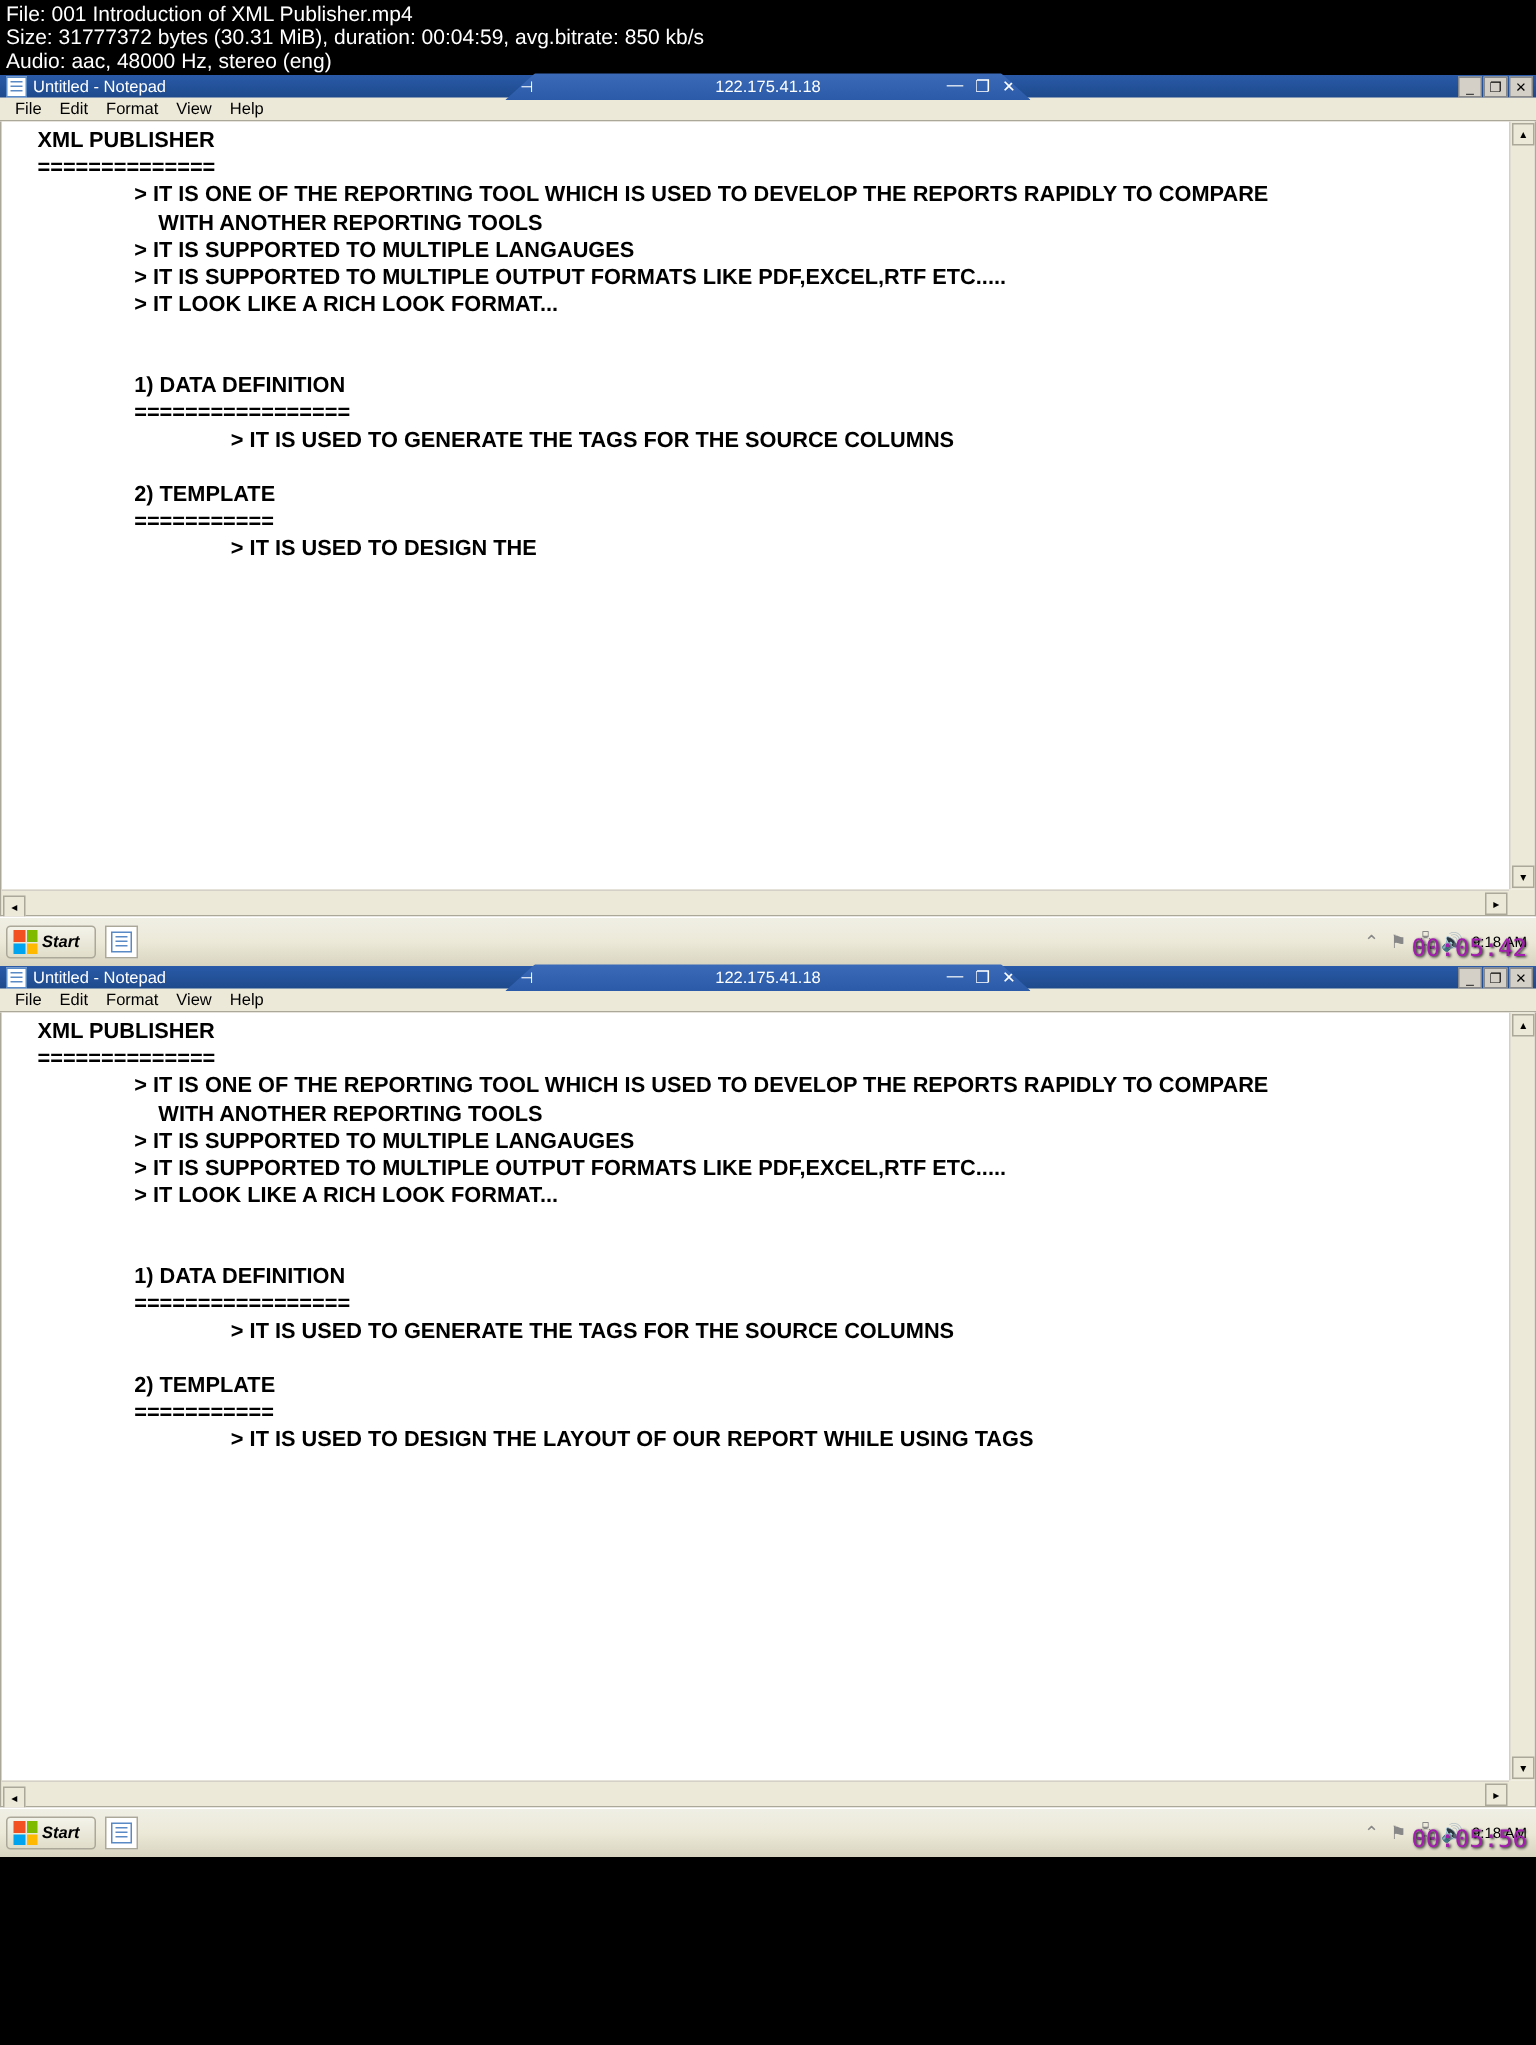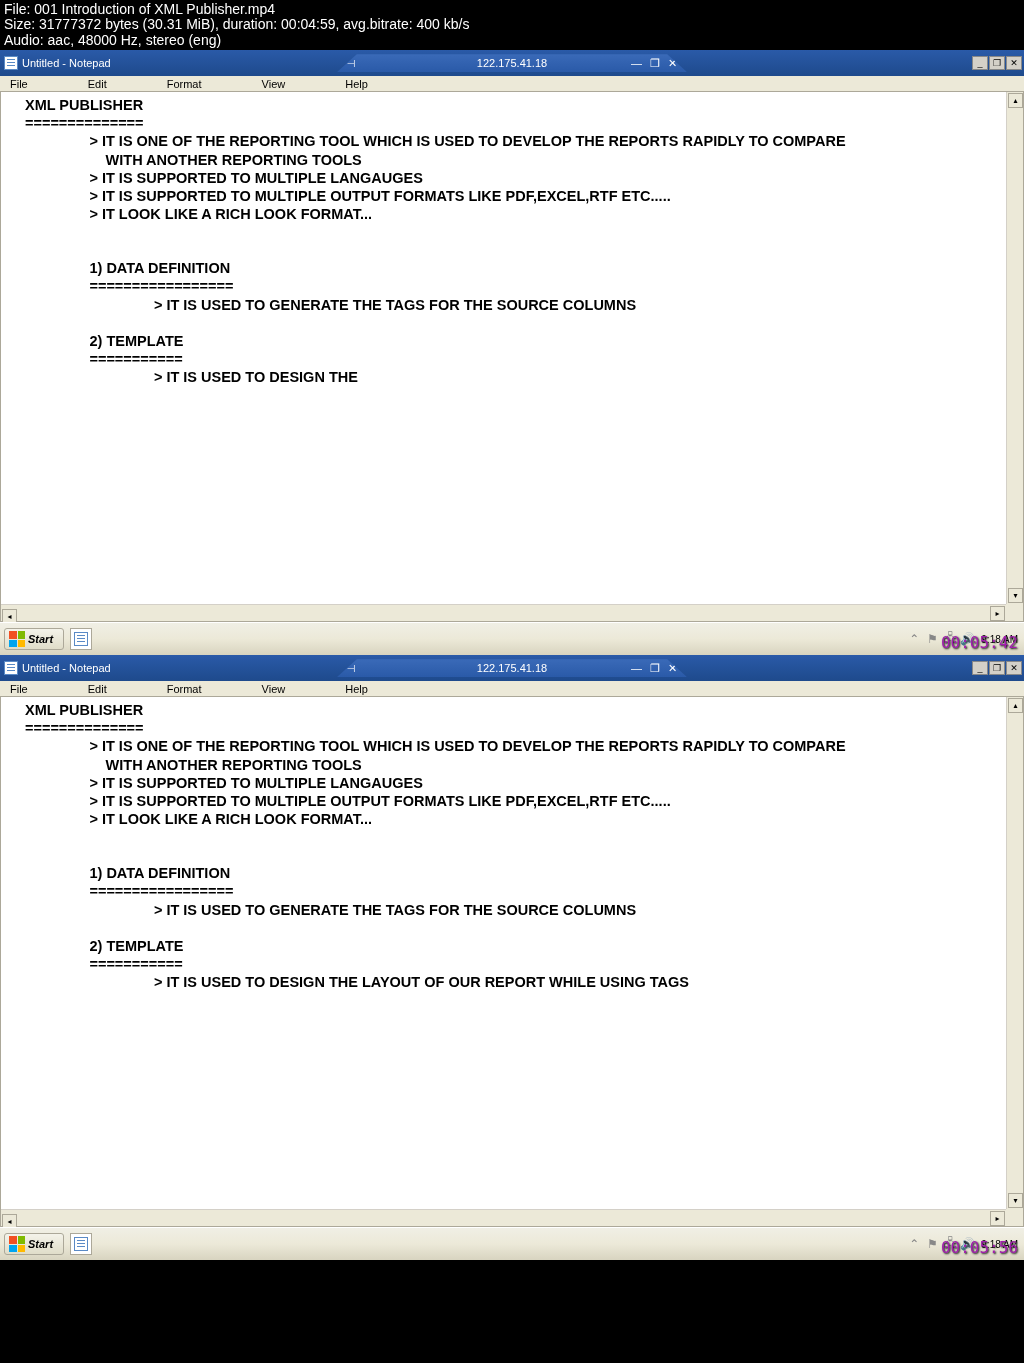--- a/index.html
+++ b/index.html
@@ -16,21 +16,21 @@
     font-family: "Segoe UI", sans-serif;
     font-size: 14px;
     padding: 2px 4px;
     line-height: 1.1;
   }
   .desktop-frame {
     position: relative;
     background: #ece9d8;
   }
   .window-titlebar {
-    height: 26px;
+    height: 15px;
     background: linear-gradient(to bottom, #2a5aa8, #1e4a8c);
     display: flex;
     align-items: center;
     position: relative;
     color: #fff;
     font-size: 11px;
     justify-content: flex-end;
   }
   .title-left {
     display: flex;
@@ -97,21 +97,20 @@
     cursor: pointer;
   }
   .menubar {
     background: #ece9d8;
     display: flex;
     font-size: 11px;
     padding: 1px 4px;
     border-bottom: 1px solid #aca899;
     height: 16px;
     align-items: center;
-    gap: 48px;
   }
   .menu-item {
     padding: 1px 6px;
     cursor: pointer;
   }
   .editor-area {
     background: #fff;
     position: relative;
     height: 530px;
     border: 1px solid #aca899;
@@ -232,21 +231,21 @@
     color: rgba(180,180,180,0.5);
     font-size: 12px;
     font-style: italic;
   }
 </style>
 </head>
 <body>
 
 <div class="video-header">
   <div>File: 001 Introduction of XML Publisher.mp4</div>
-  <div>Size: 31777372 bytes (30.31 MiB), duration: 00:04:59, avg.bitrate: 400 kb/s</div>
+  <div>Size: 31777372 bytes (30.31 MiB), duration: 00:04:59, avg.bitrate: 850 kb/s</div>
   <div>Audio: aac, 48000 Hz, stereo (eng)</div>
 </div>
 
 <div class="desktop-frame" style="position:relative;">
   <div class="window-titlebar">
     <div class="title-left">
       <div class="notepad-icon"></div>
       <span>Untitled - Notepad</span>
     </div>
     <div class="title-center">

